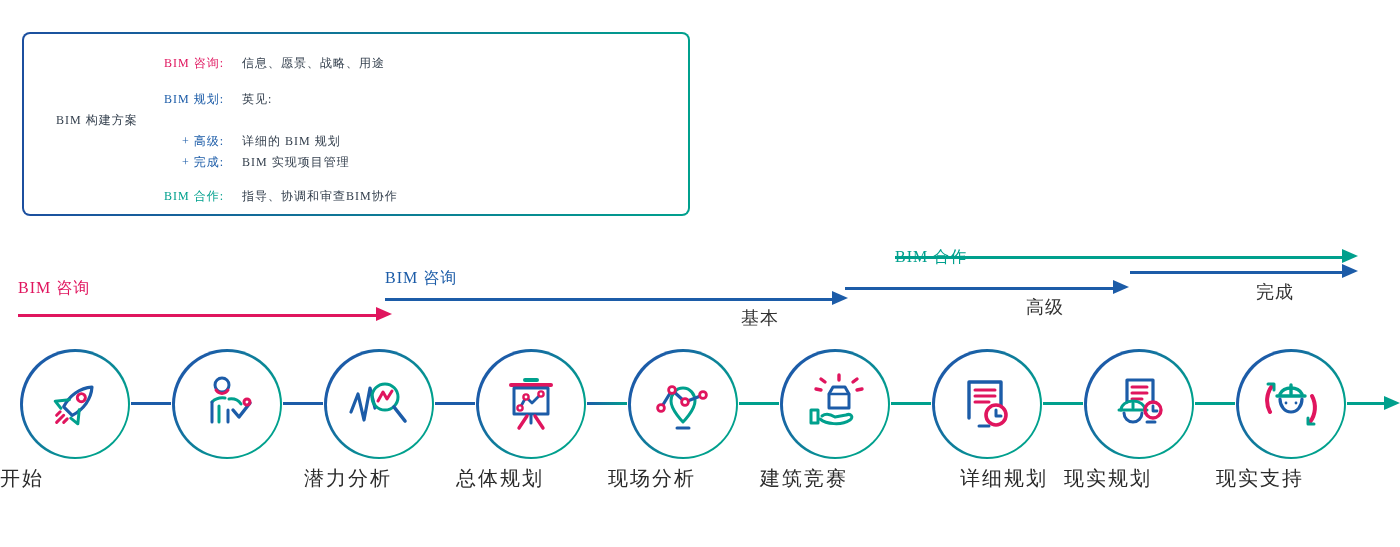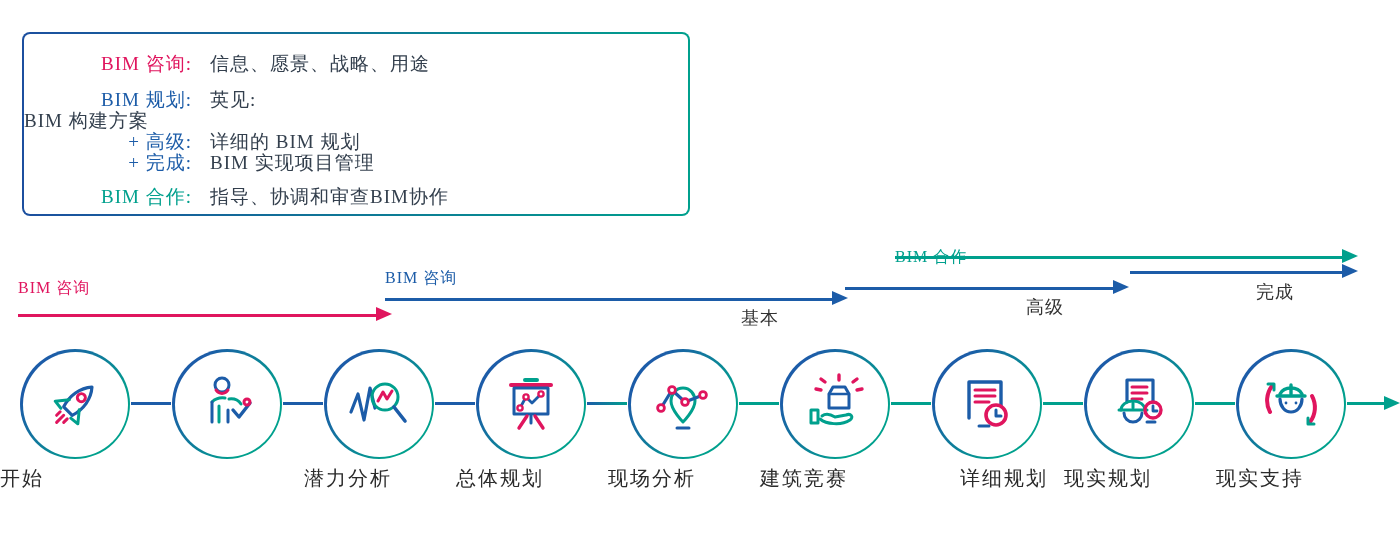--- a/index.html
+++ b/index.html
@@ -13,21 +13,21 @@
   
   .legend-frame{
     position:absolute;left:22px;top:32px;width:668px;height:184px;
     background:linear-gradient(90deg,#1c4f9f,#00a08d);
     border-radius:8px;padding:2px;box-sizing:border-box;
   }
   .legend-inner{
     width:100%;height:100%;background:#ffffff;border-radius:6px;
     box-sizing:border-box;padding-top:19px;
   }
-  .legend-row{display:flex;line-height:21px;font-size:19px;}
+  .legend-row{display:flex;line-height:21px;font-size:12px;margin-left:32px;}
   .legend-label{width:168px;text-align:right;padding-right:18px;flex:none;letter-spacing:1px;}
   .legend-value{color:#333f4d;letter-spacing:1px;}
   .row-gap-after{margin-bottom:15px;}
   .row-gap-before{margin-top:13px;}
   .c-pink{color:#e0155e;}
   .c-blue{color:#1c5ca8;}
   .c-teal{color:#00a08d;}
   
   .bar-label{position:absolute;font-size:16px;letter-spacing:1px;white-space:nowrap;}
   .bar-line{position:absolute;height:3px;}

